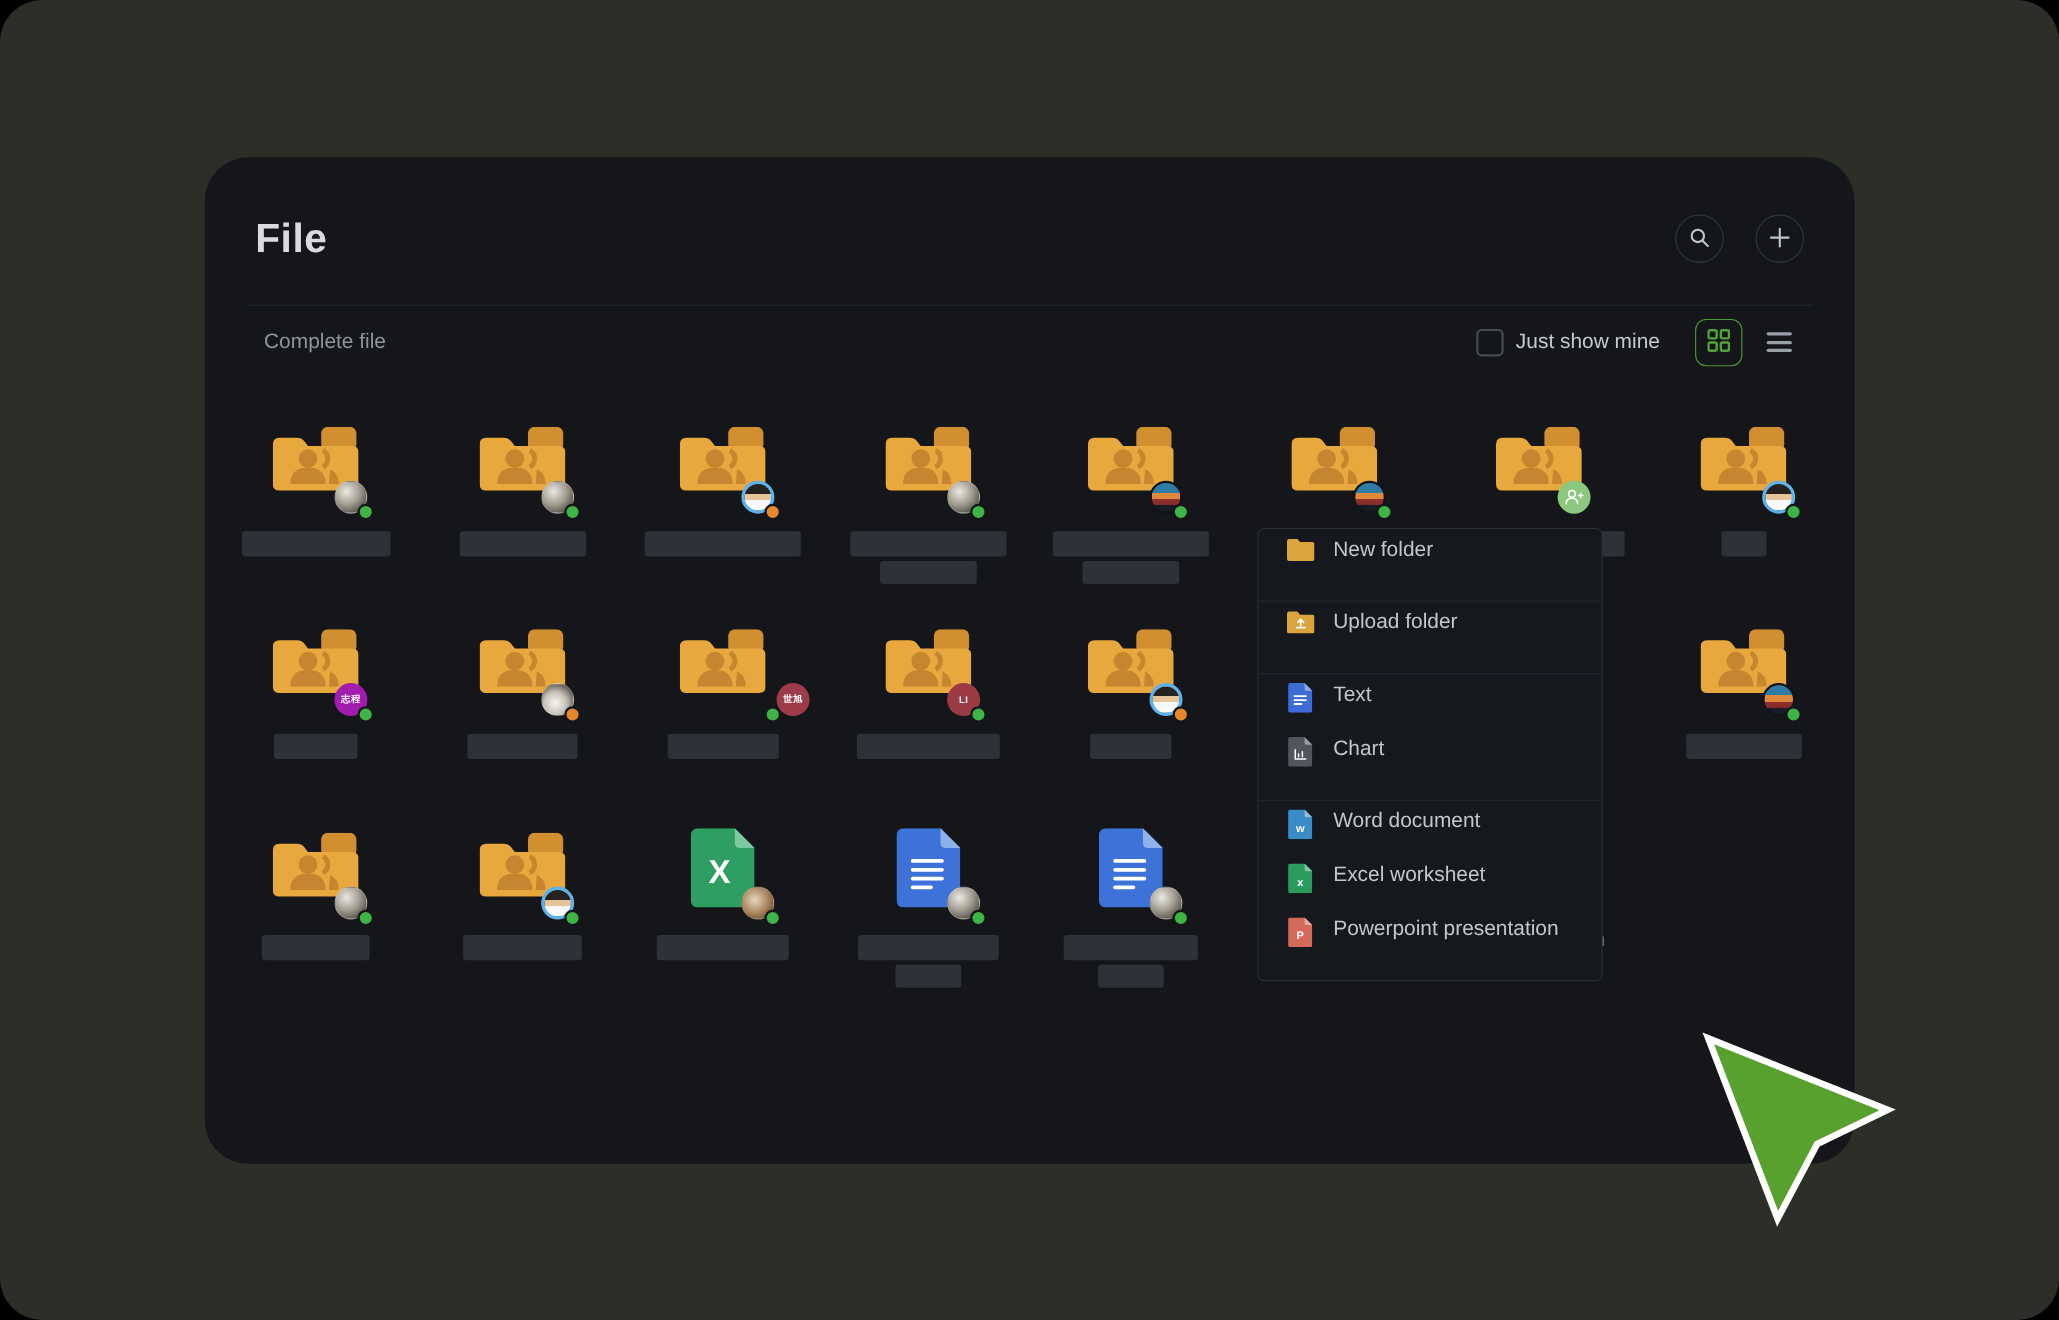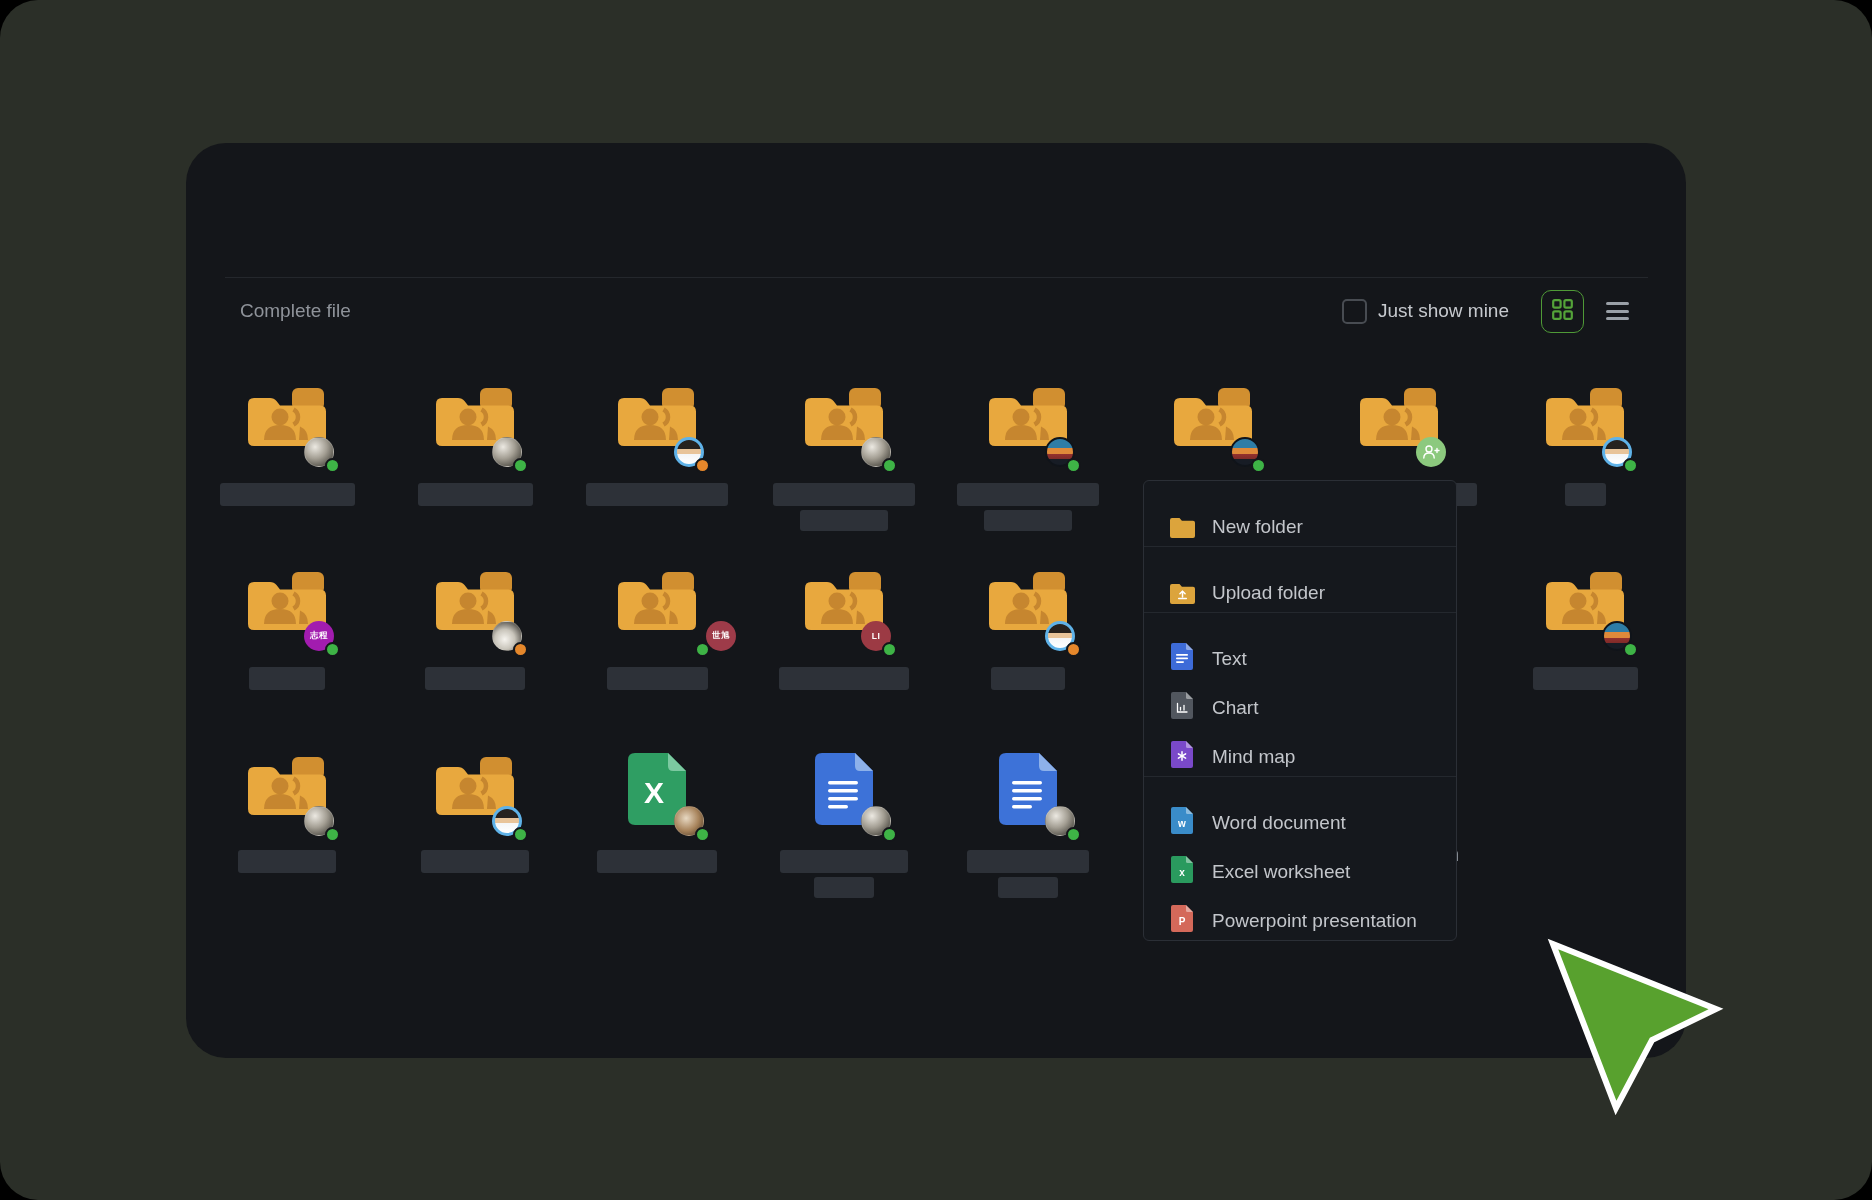--- a/index.html
+++ b/index.html
@@ -48,33 +48,53 @@
   .av-initials{display:flex;align-items:center;justify-content:center;color:#fff;font-size:8.5px;
     font-weight:bold;letter-spacing:.5px;}
   .dot{position:absolute;width:11px;height:11px;border-radius:50%;border:2px solid #14161a;z-index:3;}
   .dot-green{background:#3eb346;}
   .dot-orange{background:#e5872b;}
   
   .menu{position:absolute;left:957px;top:337px;width:314px;background:#15181d;
     border:1px solid #2b2f36;border-radius:6px;box-sizing:border-box;z-index:10;}
   .menu-group{padding:8px 0;border-bottom:1px solid #24282e;}
   .menu-group:last-child{border-bottom:none;}
-  .menu-item{height:49px;display:flex;align-items:flex-end;gap:17px;padding-left:25px;cursor:pointer;}
+  .menu-item{height:49px;display:flex;align-items:flex-start;gap:17px;padding-left:25px;cursor:pointer;}
   .menu-item .mi-icon{width:26px;display:flex;align-items:center;justify-content:center;}
   .menu-item .mi-label{font-size:19px;color:#c3c6cb;}
   .fragment{position:absolute;left:1262px;top:700px;font-size:20px;color:#9aa1a8;z-index:5;}
   .cursor-svg{position:absolute;left:0;top:0;z-index:50;pointer-events:none;}
 </style>
 </head>
 <body>
 
 <div class="page-bg"></div>
 
 <div class="card">
 
+  <div class="card-header">
+    <div class="title">File</div>
+    <div class="header-actions">
+      <button class="circle-btn">
+        <span>
+          <svg width="22" height="22" viewBox="0 0 22 22" fill="none" stroke="#c2c5c9" stroke-width="1.9" stroke-linecap="round">
+            <circle cx="9.5" cy="9.5" r="5.6"></circle>
+              <path d="M14 14l4.6 4.6"></path>
+          </svg>
+        </span>
+      </button>
+      <button class="circle-btn">
+        <span>
+          <svg width="22" height="22" viewBox="0 0 22 22" fill="none" stroke="#c2c5c9" stroke-width="1.9" stroke-linecap="round">
+            <path d="M11 3v16M3 11h16"></path>
+          </svg>
+        </span>
+      </button>
+    </div>
+  </div>
   <div class="divider"></div>
 
   <div class="toolbar">
     <div class="section-label">Complete file</div>
     <div class="toolbar-right">
       <div class="checkbox-wrap">
         <span class="checkbox"></span>
         <span class="checkbox-label">Just show mine</span>
       </div>
       <div class="view-btns">
@@ -369,34 +389,20 @@
     <path d="M15,0 l7,7 h-5.5 q-1.5,0 -1.5,-1.5 z" fill="rgba(255,255,255,.42)"></path>
               <g stroke="#fff" stroke-width="1.3" fill="none" stroke-linecap="round">
                 <path d="M6.5,11.5 v8.5 h9.5"></path>
                 <path d="M9.5,18 v-2.6"></path>
                 <path d="M13,18 v-4.6"></path>
               </g>
             </svg>
           </span>
           <span class="mi-label">Chart</span>
         </div>
-        <div class="menu-item">
-          <span class="mi-icon">
-            <svg width="22" height="27" viewBox="0 0 22 27">
-    <path d="M2,0 h13 l7,7 v18 q0,2 -2,2 H2 q-2,0 -2,-2 V2 q0,-2 2,-2 z" fill="#7a49c9"></path>
-    <path d="M15,0 l7,7 h-5.5 q-1.5,0 -1.5,-1.5 z" fill="rgba(255,255,255,.42)"></path>
-              <g stroke="#fff" stroke-width="1.5" stroke-linecap="round">
-                <path d="M11,10.8 v8.4"></path>
-                <path d="M7.4,12.9 l7.2,4.2"></path>
-                <path d="M14.6,12.9 l-7.2,4.2"></path>
-              </g>
-            </svg>
-          </span>
-          <span class="mi-label">Mind map</span>
-        </div>
       </div>
       <div class="menu-group">
         <div class="menu-item">
           <span class="mi-icon">
             <svg width="22" height="27" viewBox="0 0 22 27">
     <path d="M2,0 h13 l7,7 v18 q0,2 -2,2 H2 q-2,0 -2,-2 V2 q0,-2 2,-2 z" fill="#3a8cc9"></path>
     <path d="M15,0 l7,7 h-5.5 q-1.5,0 -1.5,-1.5 z" fill="rgba(255,255,255,.42)"></path>
               <text x="11" y="20" font-size="10" font-weight="bold" fill="#fff" text-anchor="middle" font-family="Liberation Sans,sans-serif">w</text>
             </svg>
           </span>

